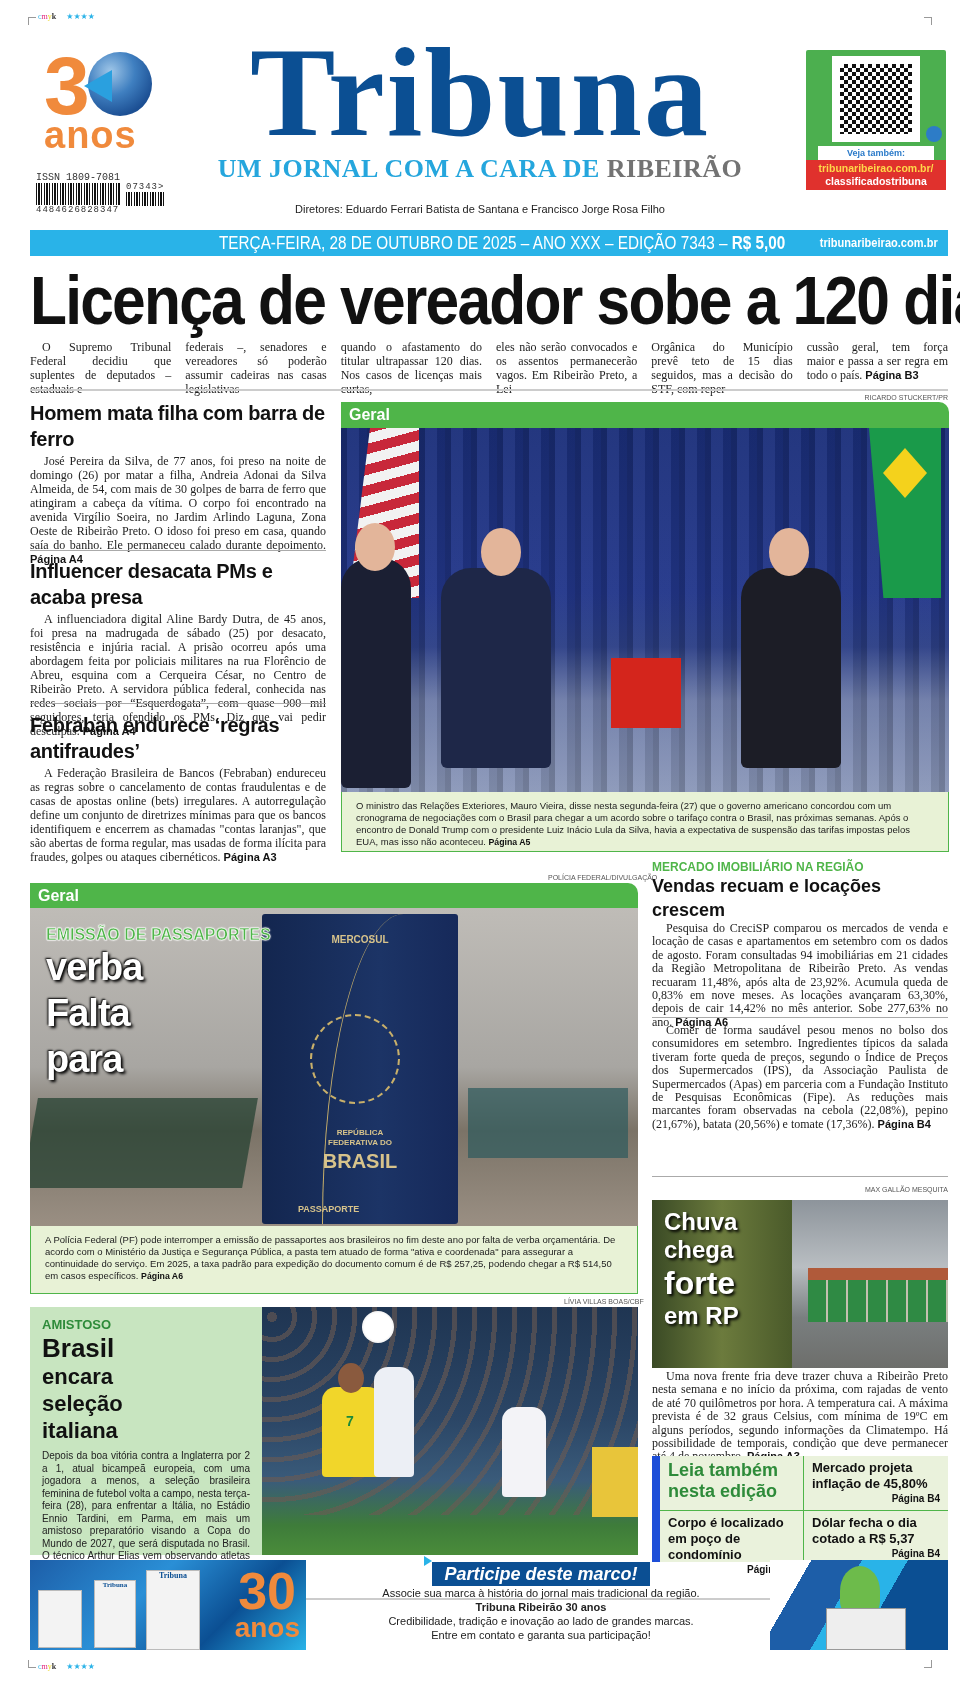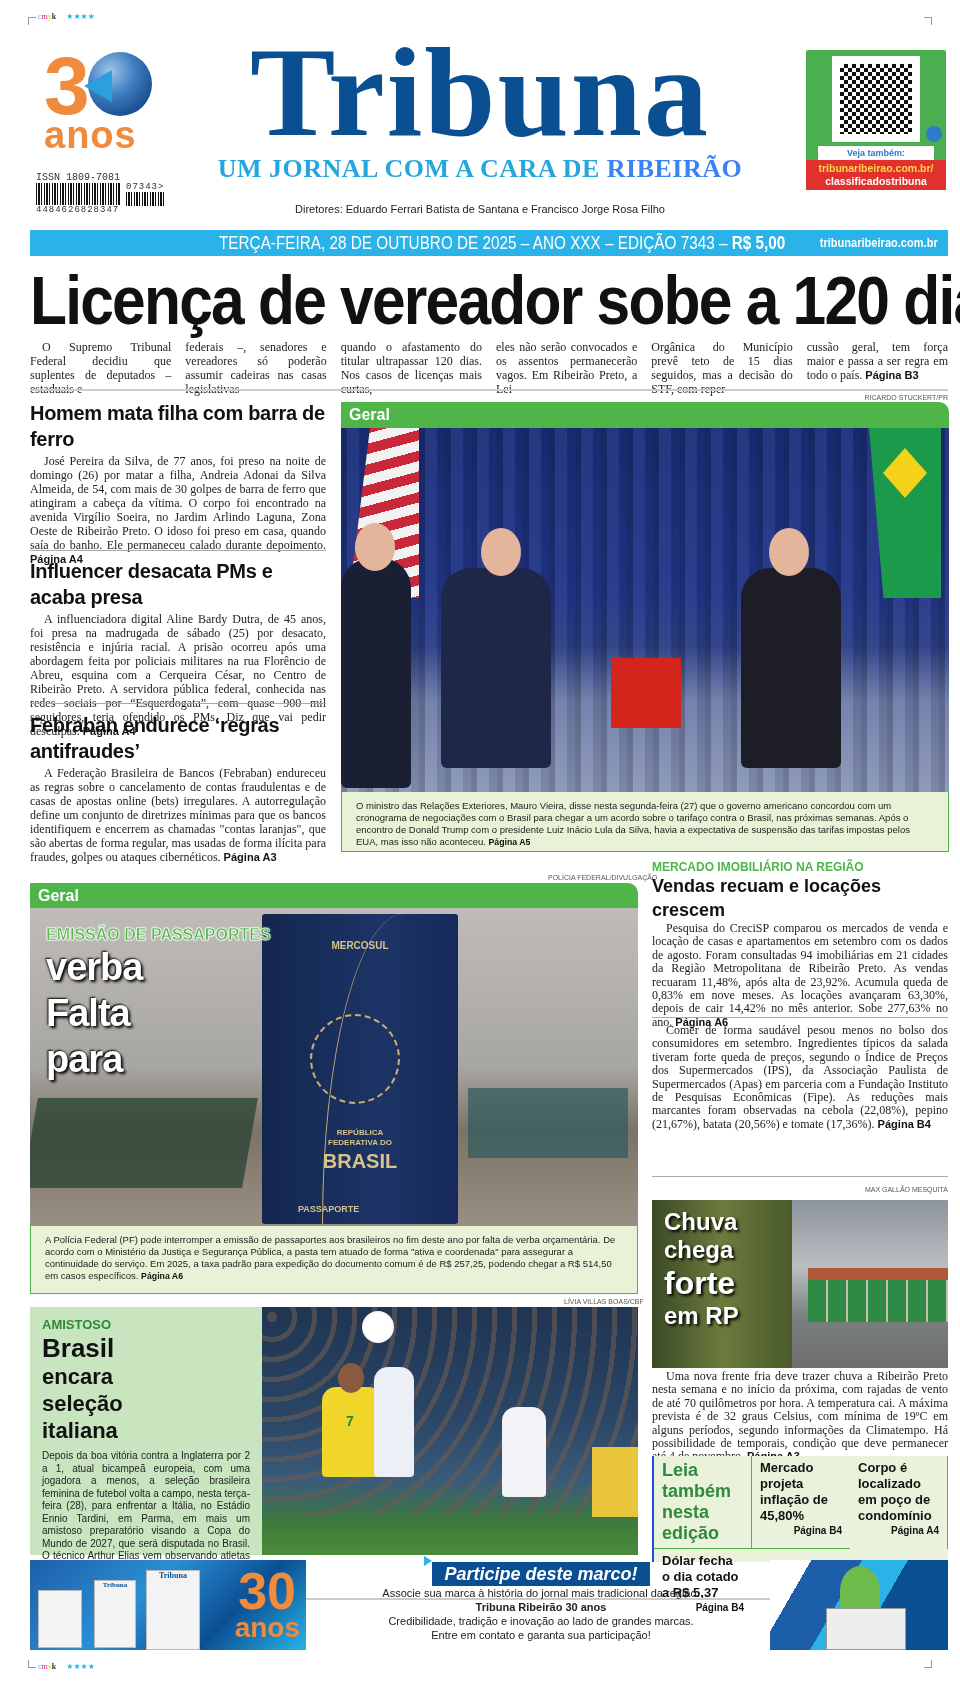--- a/index.html
+++ b/index.html
@@ -16,21 +16,21 @@
 .logo30 .anos{position:absolute;left:2px;top:70px;font:bold 38px/38px "Liberation Sans",sans-serif;color:#f08a3c;letter-spacing:1px}
 .barcode{left:36px;top:172px;width:130px}
 .barcode .issn{font:10px "Liberation Mono",monospace;color:#333}
 .bars{height:22px;background:repeating-linear-gradient(90deg,#111 0 1px,#fff 1px 2px,#111 2px 4px,#fff 4px 5px,#111 5px 6px,#fff 6px 8px)}
 .barnum{font:9px "Liberation Mono",monospace;color:#333;letter-spacing:1px}
 .bar2{left:126px;top:182px;width:40px}
 .bar2 .bars{height:14px}
 .masthead{left:180px;top:22px;width:600px;text-align:center}
 .masthead .title{font:bold 128px/140px "Liberation Serif",serif;color:#0b4f93;letter-spacing:2px}
 .masthead .slogan{font:bold 26px/26px "Liberation Serif",serif;color:#25a6dd;margin-top:-6px;letter-spacing:.5px}
-.masthead .slogan b{color:#3b82f6}
+.masthead .slogan b{color:#737373}
 .directors{left:180px;top:203px;width:600px;text-align:center;font:11px "Liberation Sans",sans-serif;color:#222}
 .qrbox{left:806px;top:50px;width:140px;height:140px;background:#4caf4f;border-radius:2px}
 .qrbox .qr{position:absolute;left:26px;top:6px;width:88px;height:86px;background:#fff;padding:8px}
 .qrbox .qrin{width:100%;height:100%;background:repeating-conic-gradient(#111 0 25%,#fff 0 50%) 0 0/8px 8px}
 .qrbox .veja{position:absolute;left:12px;top:96px;width:116px;height:14px;background:#fff;font:bold 9px/14px "Liberation Sans",sans-serif;color:#2a7ac9;text-align:center}
 .qrbox .url{position:absolute;left:0;bottom:0;width:100%;height:30px;background:#e0312d;font:bold 10.5px/13px "Liberation Sans",sans-serif;color:#fff;text-align:center;padding-top:2px}
 .qrbox .url .y{color:#ffd84a}
 .pin{position:absolute;right:4px;top:76px;width:16px;height:16px;border-radius:50%;background:#2d7cc7}
 .dateline{left:30px;top:230px;width:918px;height:26px;background:#29b3e8;color:#fff;font:18px/26px "Liberation Sans",sans-serif;font-stretch:condensed}
 .dateline .d{position:absolute;left:189px;transform:scaleX(.85);transform-origin:left}
@@ -65,21 +65,21 @@
 .rcol{position:absolute;left:652px;width:296px}
 .rcol .kick{font:bold 12px/14px "Liberation Sans",sans-serif;color:#4fb549}
 .rcol h2{font:bold 18px/24px "Liberation Sans",sans-serif;color:#111}
 .rcol p{font:12px/13.4px "Liberation Serif",serif;text-align:justify;text-indent:14px;color:#222}
 .photo3{left:652px;top:1200px;width:296px;height:168px;overflow:hidden;background:linear-gradient(180deg,#8d949b 0,#b9bec2 40%,#7a7f80 70%,#6d6e6b 100%)}
 .photo3 .tree{position:absolute;left:0;top:0;width:140px;height:168px;background:linear-gradient(90deg,#3a4a25,#6c7b3d 50%,#4a5a2a)}
 .photo3 .wall{position:absolute;right:0;top:80px;width:140px;height:42px;background:repeating-linear-gradient(90deg,#2f8a44 0 18px,#c4c0b0 18px 20px)}
 .photo3 .roof{position:absolute;right:0;top:68px;width:140px;height:14px;background:#b05a3a}
 .chuva{position:absolute;left:12px;top:8px;font:bold 24px/28px "Liberation Sans",sans-serif;color:#fff;text-shadow:2px 2px 3px #000}
 .chuva .big{font-size:32px;line-height:38px}
-.leia{left:652px;top:1456px;width:296px;height:106px;background:#eaf2dc;border-left:2px solid #1d4ed8;display:grid;grid-template-columns:1fr 1fr 1fr}
+.leia{left:652px;top:1456px;width:296px;height:106px;background:#eaf2dc;border-left:8px solid #1d4ed8;display:grid;grid-template-columns:1fr 1fr}
 .leia .cell{padding:4px 8px;font:bold 13px/16px "Liberation Sans",sans-serif;color:#111;position:relative}
 .leia .cell .pgr{display:block;text-align:right;font-size:10px;line-height:14px}
 .leia .title{font:bold 18px/21px "Liberation Sans",sans-serif;color:#2e8b3a}
 .leia .c1{border-right:1px solid #4fb549;border-bottom:1px solid #4fb549}
 .leia .c2{border-bottom:1px solid #4fb549}
 .leia .c3{border-right:1px solid #4fb549}
 .amistoso{left:30px;top:1328px;width:232px;height:258px;background:#c8e5c0;padding:10px 12px}
 .amistoso .kick{font:bold 13px/16px "Liberation Sans",sans-serif;color:#2e8b3a}
 .amistoso h2{font:bold 26px/30px "Liberation Sans",sans-serif;color:#111}
 .amistoso h2 .s{font-size:22px;line-height:27px;display:block}
@@ -189,21 +189,21 @@
 </div>
 <div class="abs cap1"><span>O ministro das Relações Exteriores, Mauro Vieira, disse nesta segunda-feira (27) que o governo americano concordou com um cronograma de negociações com o Brasil para chegar a um acordo sobre o tarifaço contra o Brasil, nas próximas semanas. Após o encontro de Donald Trump com o presidente Luiz Inácio Lula da Silva, havia a expectativa de suspensão das tarifas impostas pelos EUA, mas isso não aconteceu.</span> <span class="pg">Página A5</span></div>
 
 <div class="abs credit" style="left:548px;top:874px">POLÍCIA FEDERAL/DIVULGAÇÃO</div>
 <div class="abs geral" style="left:30px;top:883px;width:608px">Geral</div>
 <div class="abs photo2">
   <div style="position:absolute;left:0;top:190px;width:220px;height:90px;background:#1f3d2e;transform:skewX(-10deg);opacity:.7"></div>
   <div style="position:absolute;right:10px;top:180px;width:160px;height:70px;background:#2c5a5c;opacity:.7"></div>
   <div class="passport">
     <div class="arc1"></div>
-    <div class="t" style="top:26px;font-size:10px">MERCOSUL</div>
+    <div class="t" style="top:20px;font-size:10px">MERCOSUL</div>
     <div class="emblem"></div>
     <div class="t" style="top:214px;font-size:8px">REPÚBLICA</div>
     <div class="t" style="top:224px;font-size:8px">FEDERATIVA DO</div>
     <div class="t" style="top:236px;font-size:20px">BRASIL</div>
     <div class="t" style="top:290px;font-size:9px;text-align:left;padding-left:36px">PASSAPORTE</div>
   </div>
   <div style="position:absolute;left:16px;top:18px">
     <div class="kicker">EMISSÃO DE PASSAPORTES</div>
     <div class="bighead" style="line-height:46px">verba</div>
     <div class="bighead" style="line-height:46px">Falta</div>

